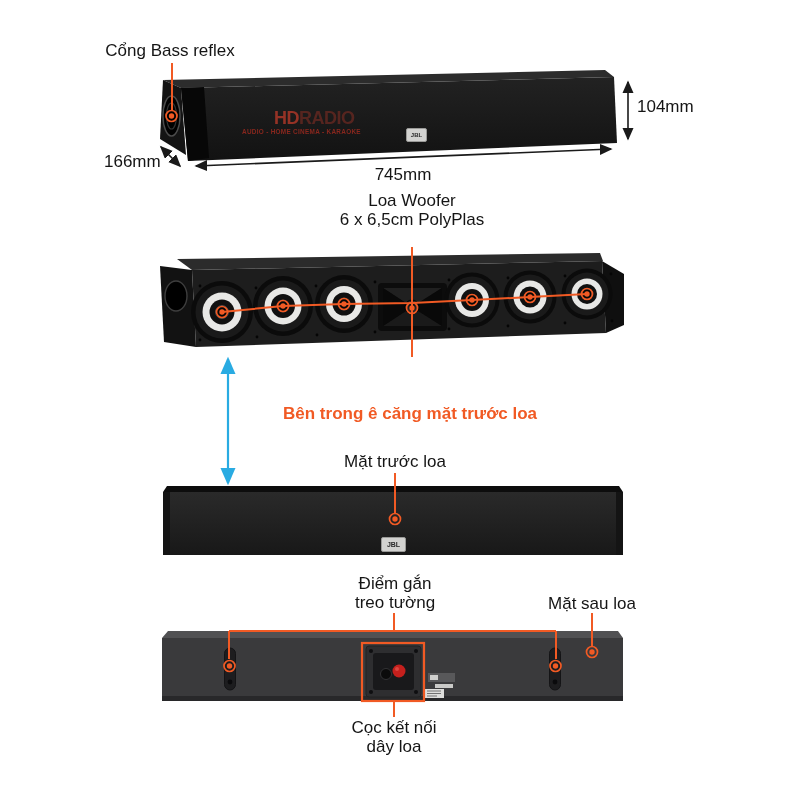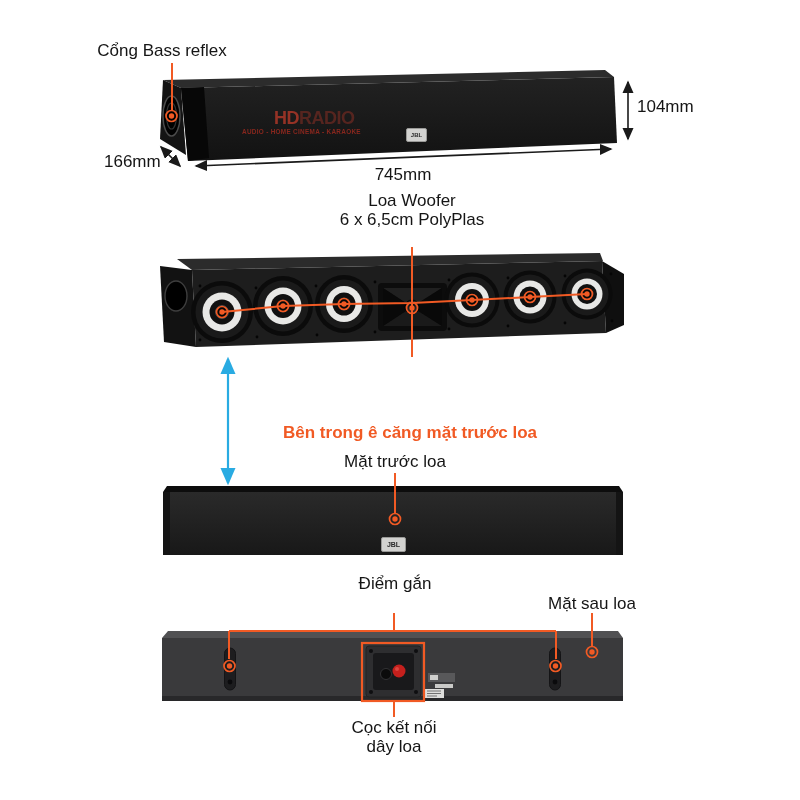--- a/index.html
+++ b/index.html
@@ -225,47 +225,48 @@
     </g>
     <line x1="592" y1="613" x2="592" y2="646" stroke="#F15A24" stroke-width="2"></line>
     <g>
       <circle cx="592" cy="652" r="5.5" fill="none" stroke="#F15A24" stroke-width="1.7"></circle>
       <circle cx="592" cy="652" r="2.7" fill="#F15A24"></circle>
     </g>
     <rect x="362" y="643" width="62" height="58" fill="none" stroke="#F15A24" stroke-width="2.2"></rect>
     <line x1="394" y1="701" x2="394" y2="717" stroke="#F15A24" stroke-width="2"></line>
   </svg>
 
-  <div class="lbl" style="left:92px;top:41px;width:140px;">Cổng Bass reflex</div>
+  <div class="lbl" style="left:100px;top:41px;width:140px;">Cổng Bass reflex</div>
 
   <div class="wm" style="left:242px;top:109px;">
     <div class="l1"><span class="hd">HD</span><span class="radio">RADIO</span></div>
     <div class="l2">AUDIO - HOME CINEMA - KARAOKE</div>
   </div>
 
   <div class="badge" style="left:406px;top:128px;width:19px;height:12px;font-size:6px;">JBL</div>
 
   <div class="lbl left" style="left:104px;top:152px;">166mm</div>
   <div class="lbl" style="left:353px;top:165px;width:100px;">745mm</div>
   <div class="lbl left" style="left:637px;top:97px;">104mm</div>
 
   <div class="lbl" style="left:312px;top:191px;width:200px;">
     <div>Loa Woofer</div>
     <div>6 x 6,5cm PolyPlas</div>
   </div>
 
 
-  <div class="lbl note" style="left:260px;top:404px;width:300px;margin-top:19px;">Bên trong ê căng mặt trước loa</div>
+  <div class="lbl note" style="left:260px;top:404px;width:300px;">Bên trong ê căng mặt trước loa</div>
 
   <div class="lbl" style="left:315px;top:452px;width:160px;">Mặt trước loa</div>
 
   <div class="badge" style="left:381px;top:537px;width:23px;height:13px;font-size:7px;">JBL</div>
 
   <div class="lbl" style="left:315px;top:574px;width:160px;">
     <div>Điểm gắn</div>
+    <div>treo tường</div>
   </div>
 
   <div class="lbl" style="left:536px;top:594px;width:112px;">Mặt sau loa</div>
 
   <div class="lbl" style="left:314px;top:718px;width:160px;">
     <div>Cọc kết nối</div>
     <div>dây loa</div>
   </div>
 
 </div>

